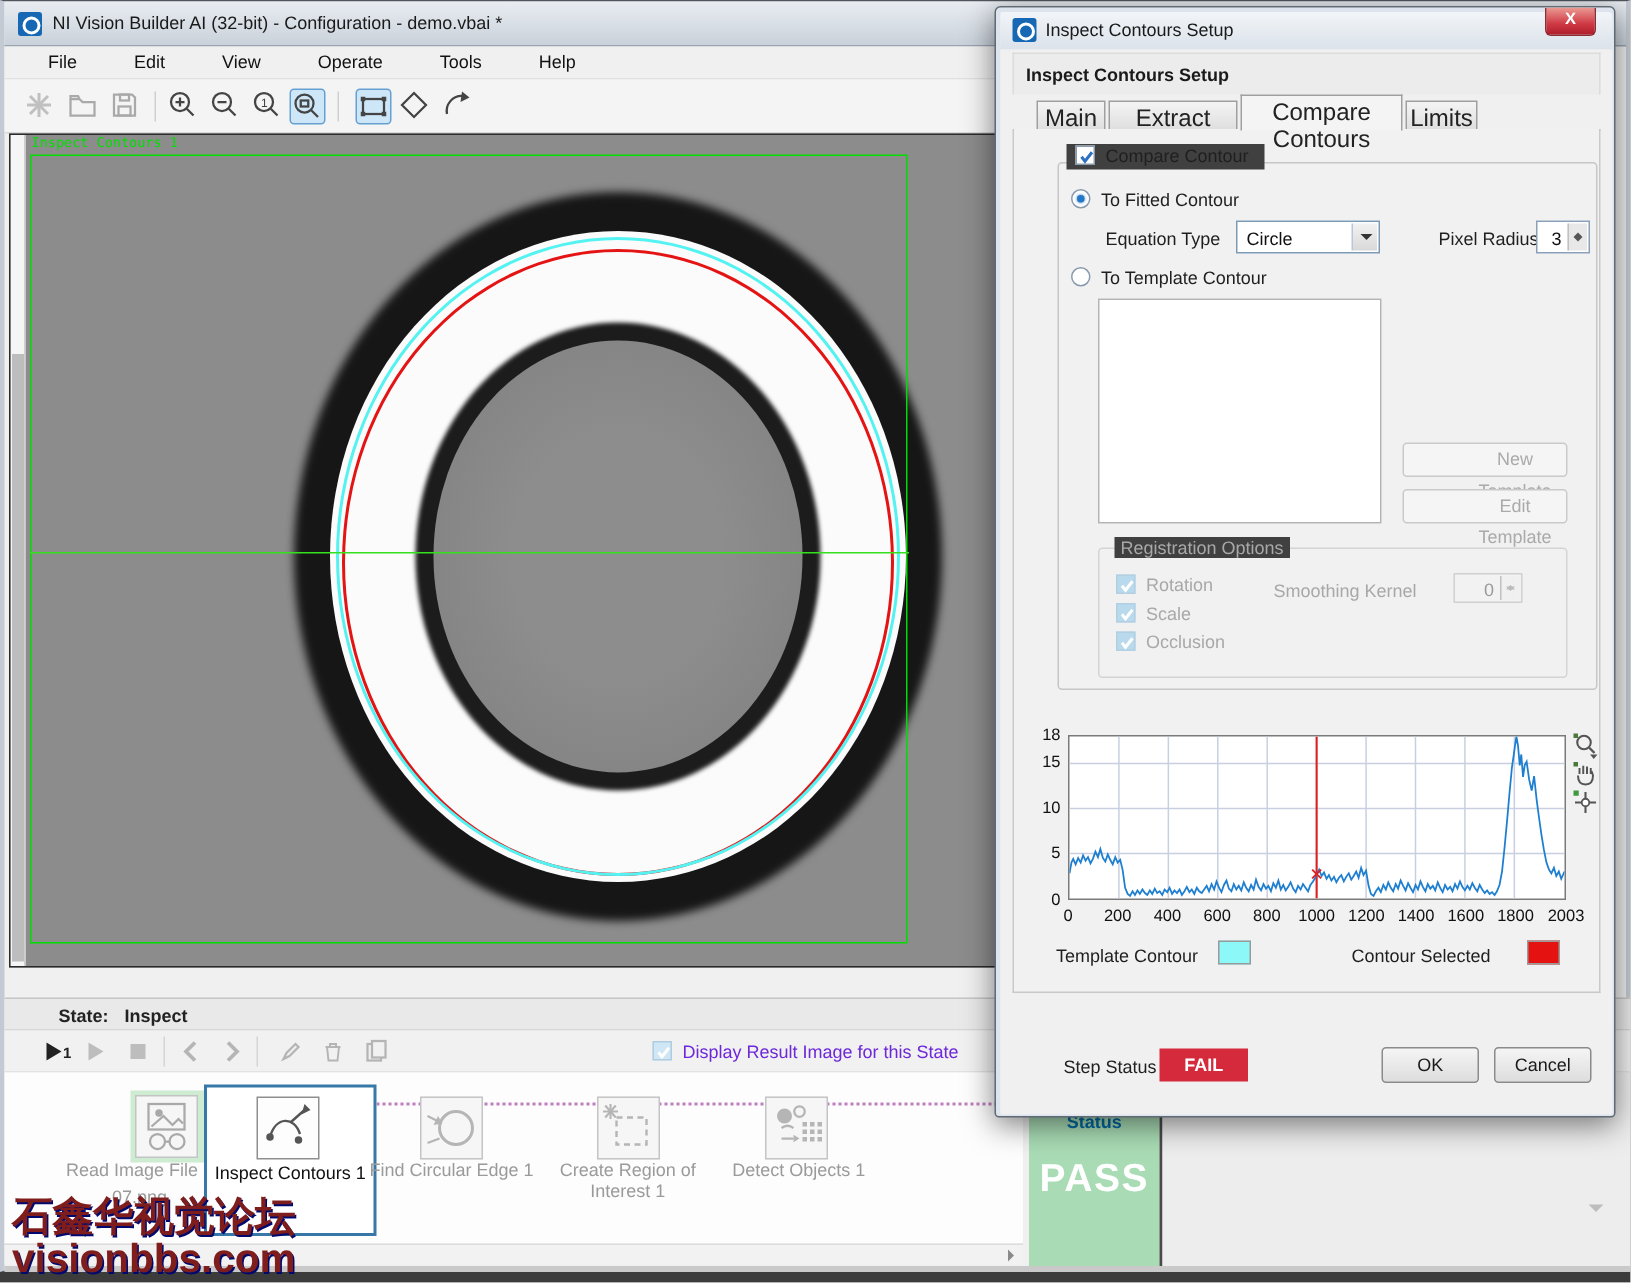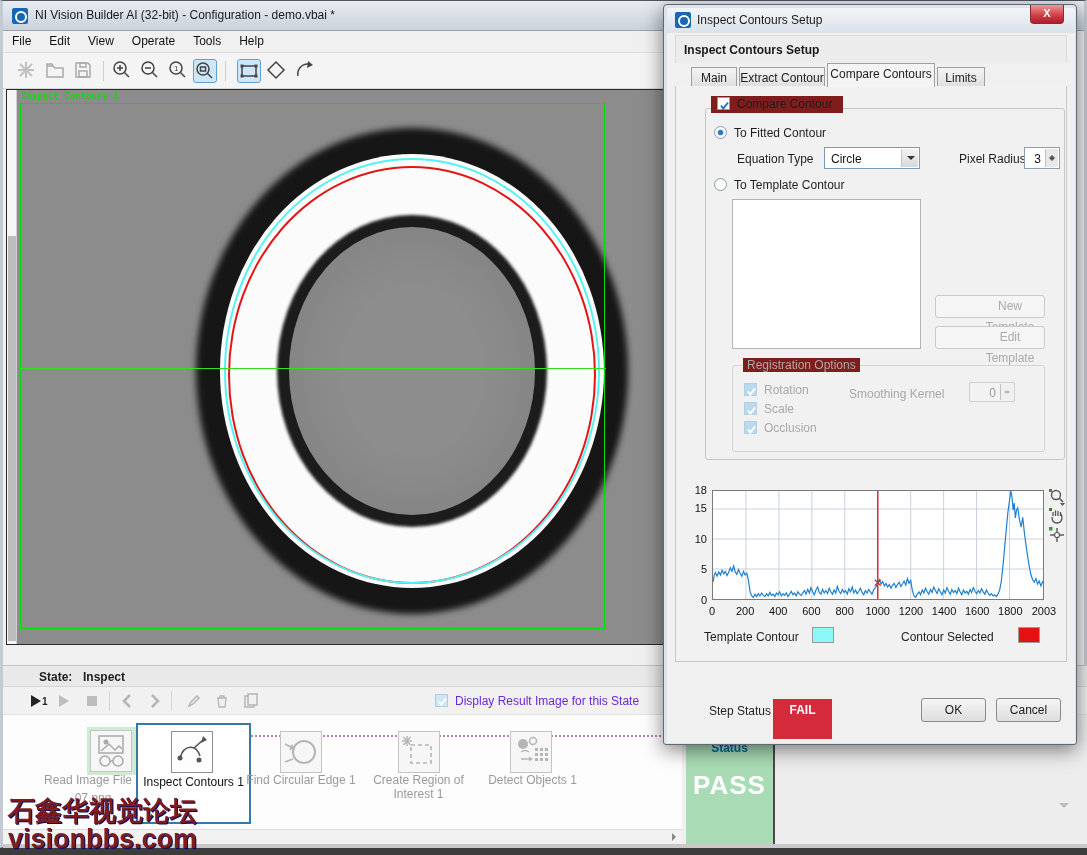--- a/index.html
+++ b/index.html
@@ -8,21 +8,21 @@
 
   
   .main-window { position:absolute; left:0; top:0; width:1087px; height:848px;
     background:#f0f0f0; border:1px solid #4f565e; border-left:3px solid #c3cad3; border-right:3px solid #c3cad3; }
   .titlebar { position:absolute; left:0; top:0; width:100%; height:30px;
     background:linear-gradient(#e9edf2,#c9d1da); border-bottom:1px solid #9aa4b0; }
   .app-icon { position:absolute; left:9px; top:7px; width:16px; height:16px; background:#1668b4; border-radius:2px; }
   .app-icon::after { content:""; position:absolute; left:3px; top:3px; width:8px; height:8px; border:2px solid #fff; border-radius:50%; }
   .title-text { position:absolute; left:32px; top:7px; font-size:12px; color:#1a1a1a; white-space:nowrap; }
   .menubar { position:absolute; left:0; top:30px; width:680px; height:22px; background:#f0f0f0; border-bottom:1px solid #e0e0e0; }
-  .menu-item { float:left; padding:3px 9px; font-size:12px; color:#111; }
+  .menu-item { float:left; padding:3px 9px; font-size:12px; color:#111;margin-left:20px; }
   .toolbar { position:absolute; left:0; top:52px; width:680px; height:36px; background:#f4f4f4; border-bottom:1px solid #d8d8d8; }
   .tbtn { position:absolute; top:6px; width:24px; height:24px; border-radius:3px; }
   .tbtn.sel { background:#cde6f8; border:1px solid #66a0d2; }
   .tsep { position:absolute; top:8px; width:1px; height:20px; background:#cfcfcf; }
 
   
   .image-frame { position:absolute; left:3px; top:88px; width:676px; height:556px; border:1px solid #2a2a2a; background:#8c8c8c; overflow:hidden; }
   .vscroll { position:absolute; left:0; top:0; width:10px; height:100%; background:#f5f5f5; border-right:1px solid #cfcfcf; }
   .vthumb { position:absolute; left:1px; top:146px; width:8px; height:405px; background:#bdbdbd; }
   .overlay-label { position:absolute; left:14px; top:1px; font-family:"DejaVu Sans Mono", monospace; font-size:9px; color:#00e000; }
@@ -81,28 +81,28 @@
   .dlg-titlebar { position:absolute; left:3px; top:3px; width:408px; height:25px;
     background:linear-gradient(#f2f5f8,#dbe2ea); border-radius:3px 3px 0 0; }
   .dlg-title { position:absolute; left:30px; top:5px; font-size:12px; color:#1a1a1a; }
   .dlg-close { position:absolute; right:12px; top:0px; width:34px; height:19px;
     background:linear-gradient(#eb9b94,#cf3a45 60%,#b01e2c); border:1px solid #8e2a33; border-top:none;
     border-radius:0 0 4px 4px; color:#fff; font-size:11px; font-weight:bold; text-align:center; line-height:17px; }
   .dlg-body { position:absolute; left:3px; top:28px; width:408px; height:710px; background:#f0f0f0; }
   .dlg-header { position:absolute; left:8px; top:2px; width:392px; height:28px; background:#ececec;
     border:1px solid #dcdcdc; border-bottom:none; font-size:12px; font-weight:bold; color:#1a1a1a; padding:7px 0 0 8px; }
   .tab { position:absolute; top:34px; height:20px; background:linear-gradient(#f4f4f4,#dfdfdf);
-    border:1px solid #9f9f9f; font-size:12px; color:#222; text-align:center; padding-top:3px; }
+    border:1px solid #9f9f9f; font-size:16px; color:#222; text-align:center; padding-top:3px; }
   .tab.active { top:30px; height:24px; background:#f4f4f4; border-bottom:none; z-index:2; }
   .tabline { position:absolute; top:53px; height:1px; background:#9f9f9f; }
   .tab-content { position:absolute; left:8px; top:53px; width:392px; height:576px; background:#f1f1f1;
     border:1px solid #c9c9c9; border-top:none; }
 
   .fieldset { position:absolute; border:1px solid #c6c6c6; border-radius:3px; }
-  .legend-row { position:absolute; background:#7f1d1d; padding:0 4px; font-size:12px; white-space:nowrap; }
+  .legend-row { position:absolute; background:#404040; padding:0 4px; font-size:12px; white-space:nowrap; }
   .cb { position:absolute; width:13px; height:13px; background:#fff; border:1px solid #8a9aad; }
   .cb.disabled { background:#b9d9ec; border-color:#b3cfe2; }
   .radio { position:absolute; width:13px; height:13px; border-radius:50%; background:#fff; border:1px solid #8a9aad; }
   .radio .dot { position:absolute; left:3px; top:3px; width:5px; height:5px; border-radius:50%; background:#2577c8; box-shadow:0 0 2px #2577c8; }
   .lbl { position:absolute; font-size:12px; color:#1f1f1f; white-space:nowrap; }
   .lbl.dis { color:#a8a8a8; }
   .combo { position:absolute; height:22px; background:#fff; border:1px solid #7a9ab5; font-size:12px; color:#111; }
   .combo-text { position:absolute; left:6px; top:4px; }
   .combo-arrow { position:absolute; right:1px; top:1px; width:17px; height:18px; background:linear-gradient(#f2f2f2,#d8d8d8); border-left:1px solid #b8c8d8; }
   .combo-arrow::after { content:""; position:absolute; left:5px; top:7px; border:4px solid transparent; border-top-color:#333; }
@@ -120,21 +120,21 @@
     font-size:12px; color:#1a1a1a; text-align:center; }
   .btn.disabled { background:#f5f5f5; border-color:#cacaca; color:#aaaaaa;padding-left:40px; }
 
   .chart-title { position:absolute; left:37px; top:437px; font-size:12px; color:#111; }
   .chart-plot { position:absolute; left:45px; top:457px; width:332px; height:110px; background:#fff; border:1px solid #7a7a7a; }
   .chart-plot svg { display:block; width:100%; height:100%; }
   .ytick { position:absolute; font-size:11px; color:#111; width:24px; text-align:right; }
   .xtick { position:absolute; font-size:11px; color:#111; top:572px; text-align:center; }
   .gtool { position:absolute; left:381px; width:18px; height:18px; }
   .swatch { position:absolute; width:22px; height:16px; border:1px solid #9a9a9a; }
-  .fail-badge { position:absolute; left:106px; top:666px; width:59px; height:40px; background:#d5293c; color:#fff;
+  .fail-badge { position:absolute; left:106px; top:666px; width:59px; height:22px; background:#d5293c; color:#fff;
     font-weight:bold; font-size:12px; text-align:center; line-height:23px; }
   .icon-gray { stroke:#a9a9a9; fill:none; stroke-width:1.5; }
   .icon-dark { stroke:#444; fill:none; stroke-width:1.5; }
 </style>
 </head>
 <body>
 
 <div id="screen">
 
   <div class="main-window">

